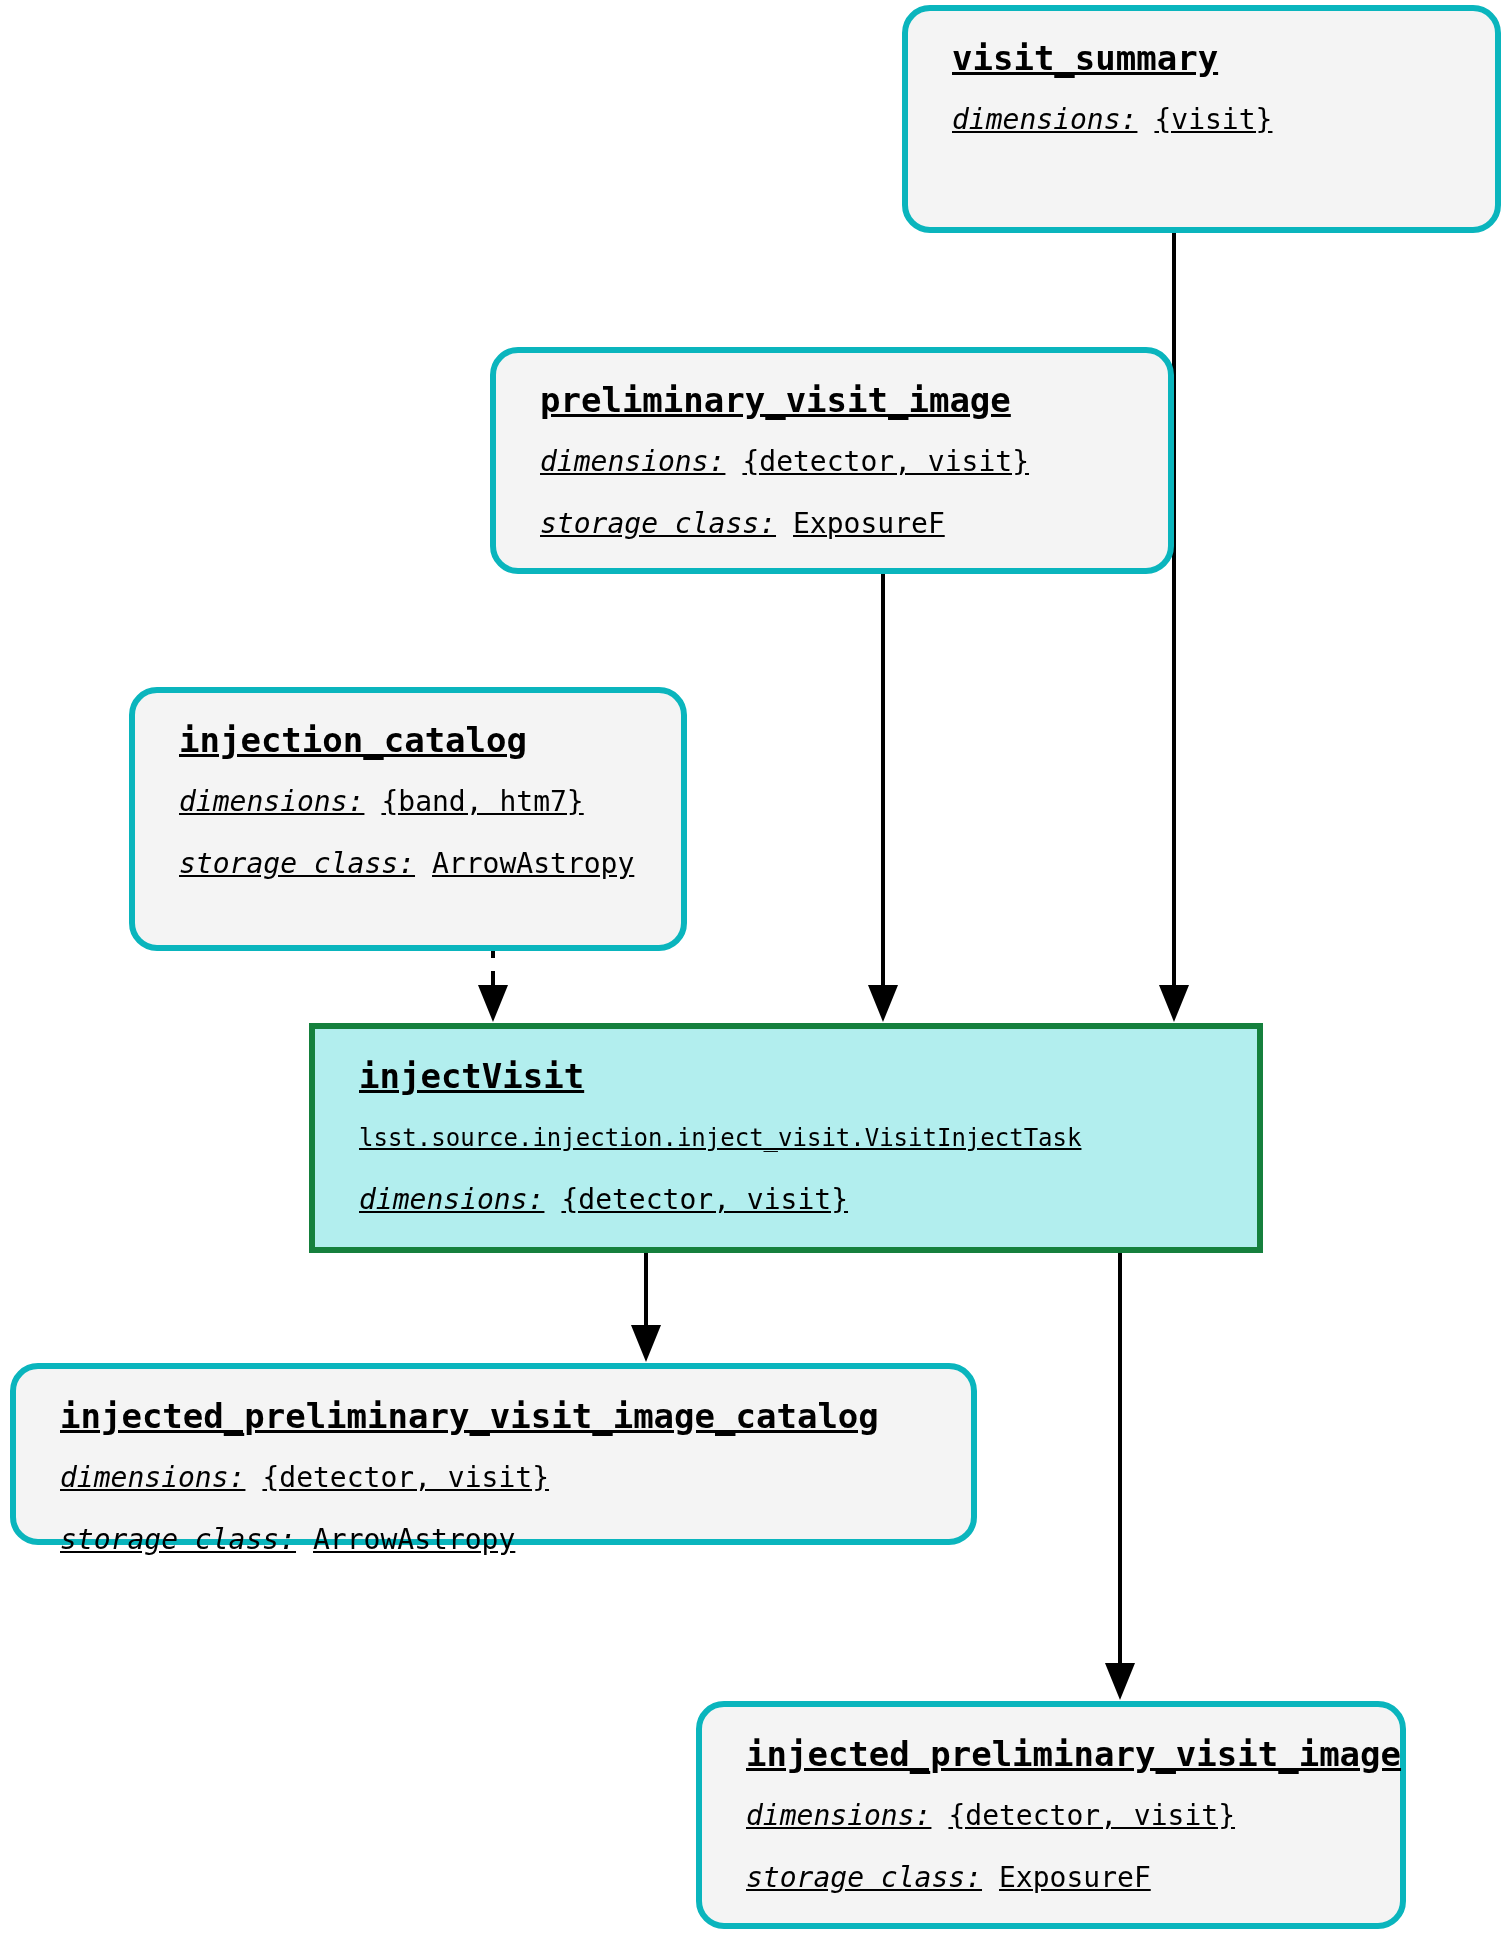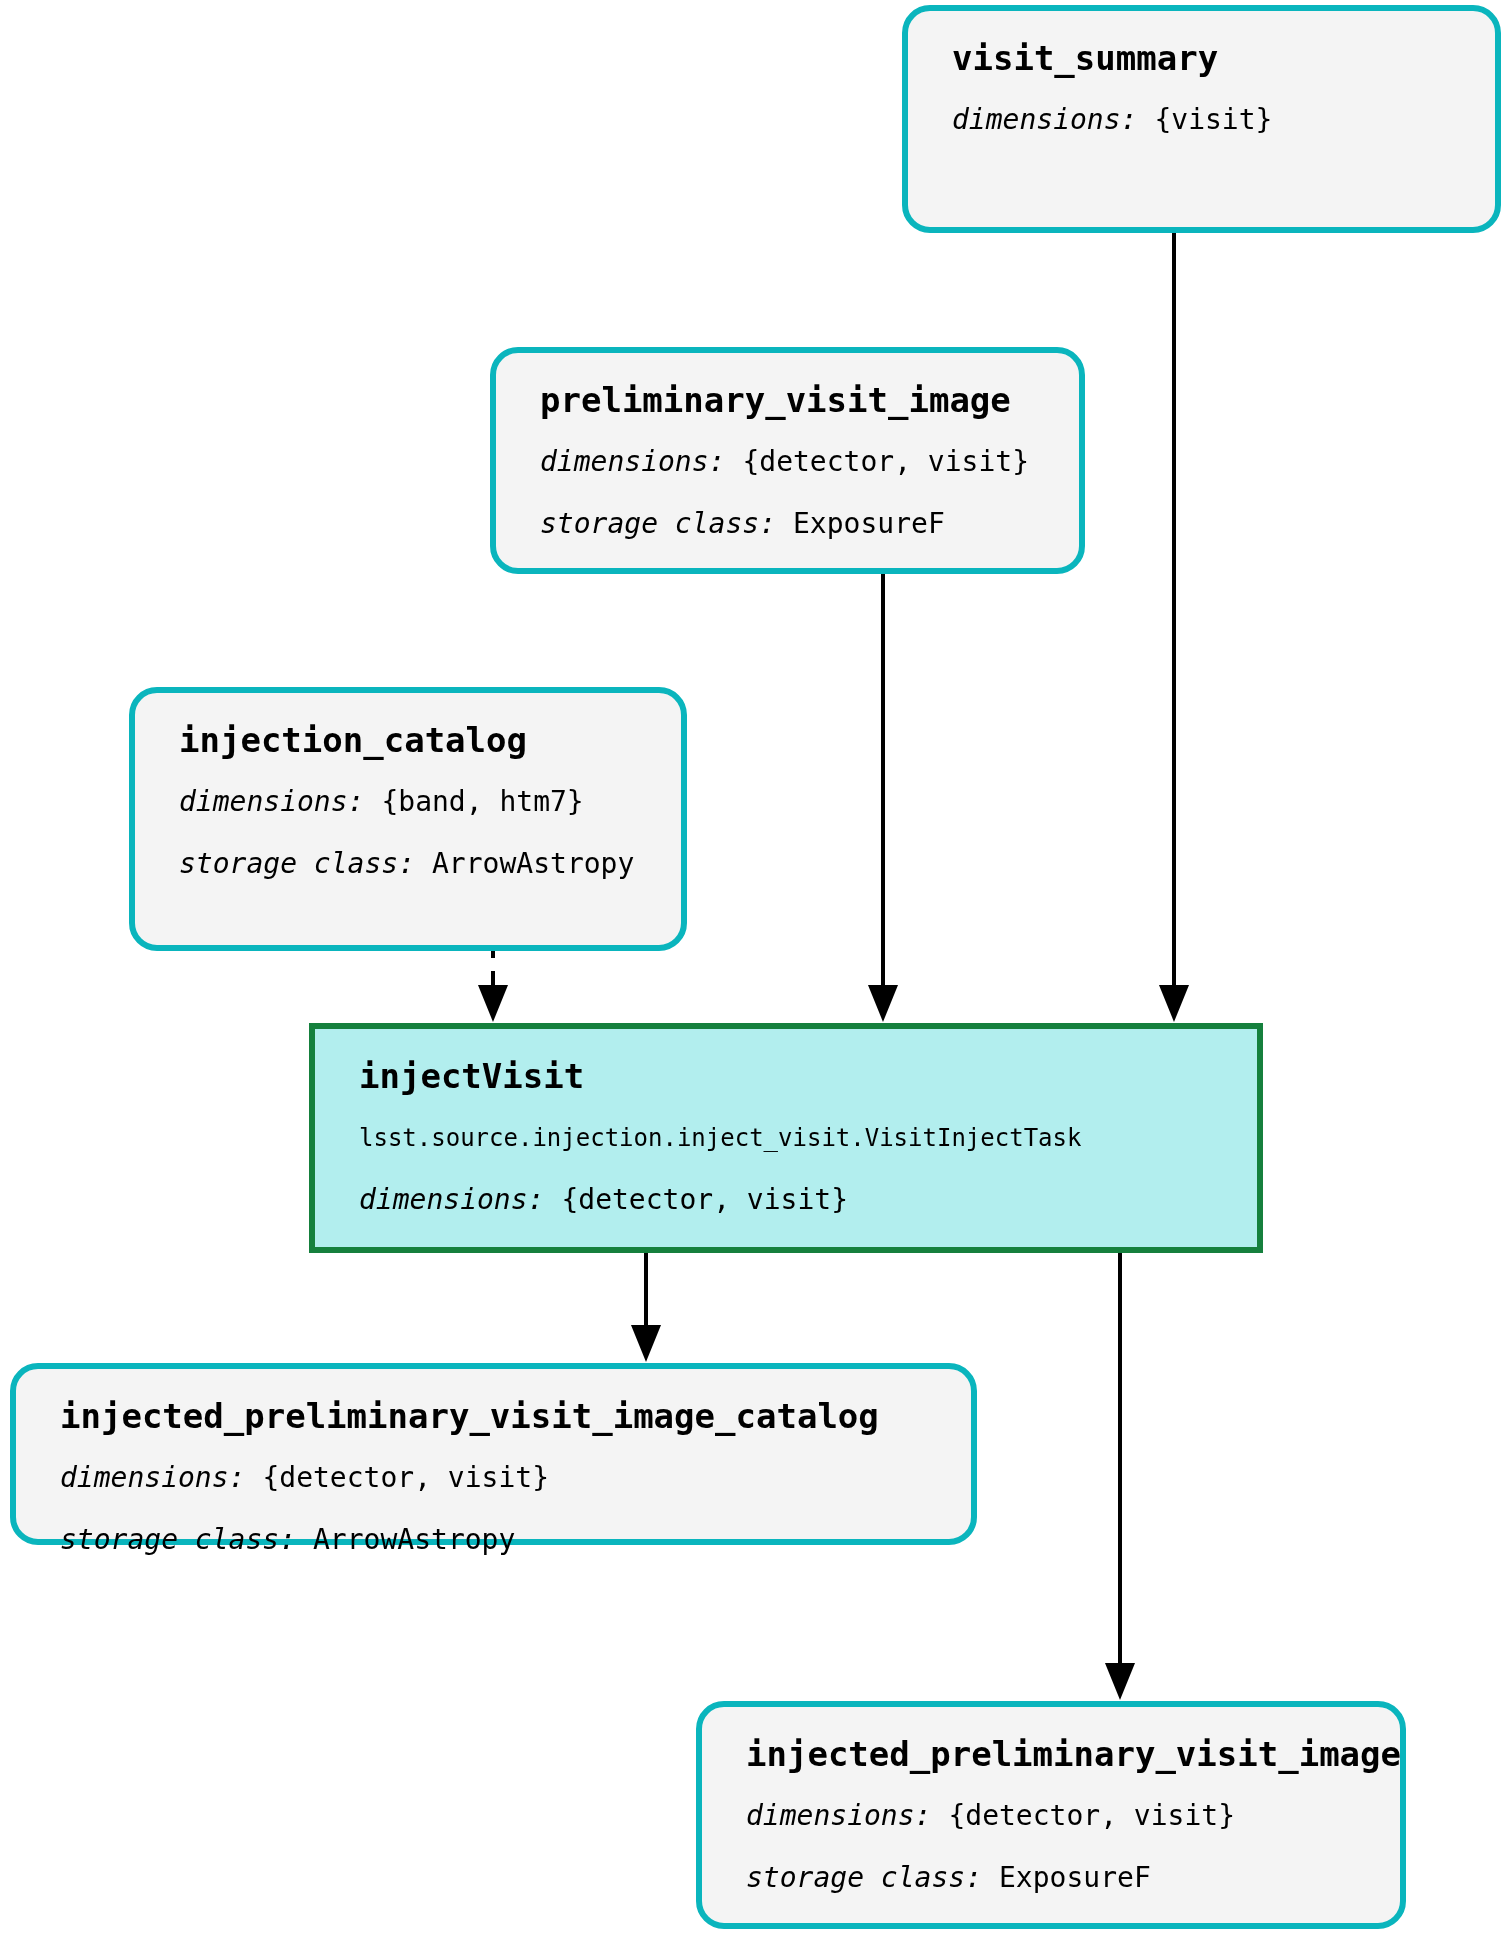--- a/index.html
+++ b/index.html
@@ -22,20 +22,21 @@
     top: 0;
     width: 1509px;
     height: 1937px;
     pointer-events: none;
   }
   .node {
     position: absolute;
     box-sizing: border-box;
     padding: 26px 20px 24px 44px;
     white-space: nowrap;
+    text-decoration: underline;
   }
   .node.dataset {
     background: #f4f4f4;
     border: 6px solid #0ab5bd;
     border-radius: 28px;
   }
   .node.task {
     background: #b2eeee;
     border: 6px solid #15803d;
     border-radius: 0;
@@ -62,21 +63,21 @@
     font-style: normal;
   }
   .node .classpath {
     font-size: 24px;
     line-height: 38px;
     margin-bottom: 24px;
   }
 
   
   #n-visit-summary              { left: 902px;  top: 5px;    width: 599px; height: 228px; }
-  #n-preliminary-visit-image    { left: 490px;  top: 347px;  width: 595px; height: 227px; }
+  #n-preliminary-visit-image    { left: 490px;  top: 347px;  width: 684px; height: 227px; }
   #n-injection-catalog          { left: 129px;  top: 687px;  width: 558px; height: 264px; }
   #n-inject-visit               { left: 309px;  top: 1023px; width: 954px; height: 230px; }
   #n-injected-pvi-catalog       { left: 10px;   top: 1363px; width: 967px; height: 182px; }
   #n-injected-pvi               { left: 696px;  top: 1701px; width: 710px; height: 228px; }
 </style>
 </head>
 <body>
 
 <div class="canvas">
 

